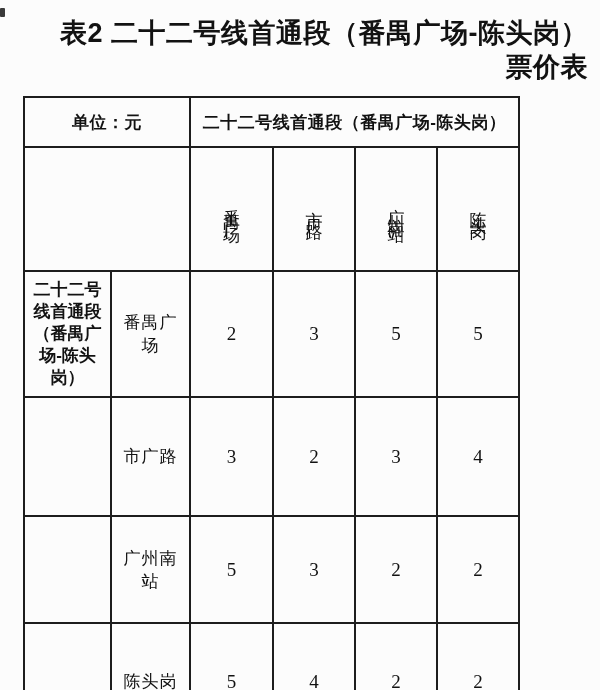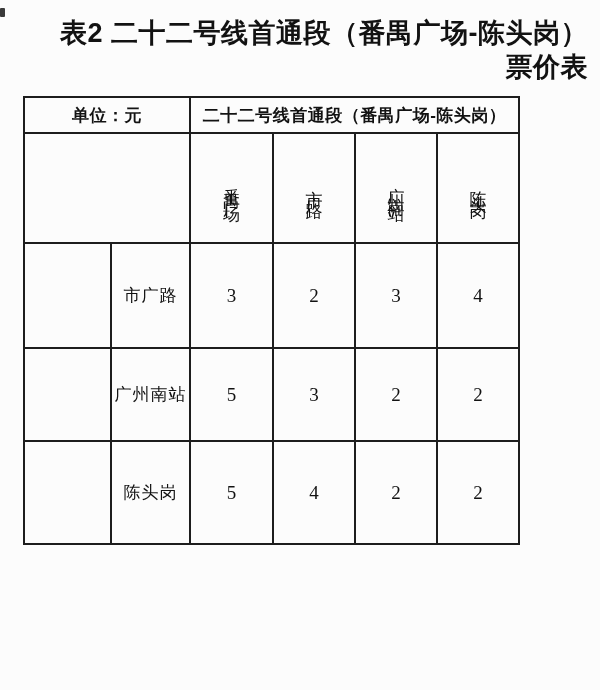--- a/index.html
+++ b/index.html
@@ -40,21 +40,21 @@
   }
   table.fare-table {
     border-collapse: collapse;
     table-layout: fixed;
     margin: 12px 0 0 23px;
   }
   .fare-table td {
     border: 2px solid var(--border);
     text-align: center;
     vertical-align: middle;
-    padding: 0;
+    padding: 7px;
     overflow: hidden;
   }
   tr.row-units td { height: 34px; }
   tr.row-colheads td { height: 108px; }
   tr.row-d0 td { height: 109px; }
   tr.row-d1 td { height: 103px; }
   tr.row-d2 td { height: 91px; }
   tr.row-d3 td { height: 101px; }
 
   .bold-cell {
@@ -108,20 +108,32 @@
       <td colspan="2" class="bold-cell">单位：元</td>
       <td colspan="4" class="bold-cell">二十二号线首通段（番禺广场-陈头岗）</td>
     </tr>
     <tr class="row-colheads">
       <td colspan="2"></td>
       <td><span class="vtext">番禺广场</span></td>
       <td><span class="vtext">市广路</span></td>
       <td><span class="vtext">广州南站</span></td>
       <td><span class="vtext">陈头岗</span></td>
     </tr>
+    <tr class="row-d0">
+      <td class="row-group-cell">二十二号
+线首通段
+（番禺广
+场-陈头
+岗）</td>
+      <td class="station-cell">番禺广场</td>
+      <td class="fare-cell">2</td>
+      <td class="fare-cell">3</td>
+      <td class="fare-cell">5</td>
+      <td class="fare-cell">5</td>
+    </tr>
     <tr class="row-d1">
       <td></td>
       <td class="station-cell">市广路</td>
       <td class="fare-cell">3</td>
       <td class="fare-cell">2</td>
       <td class="fare-cell">3</td>
       <td class="fare-cell">4</td>
     </tr>
     <tr class="row-d2">
       <td></td>

